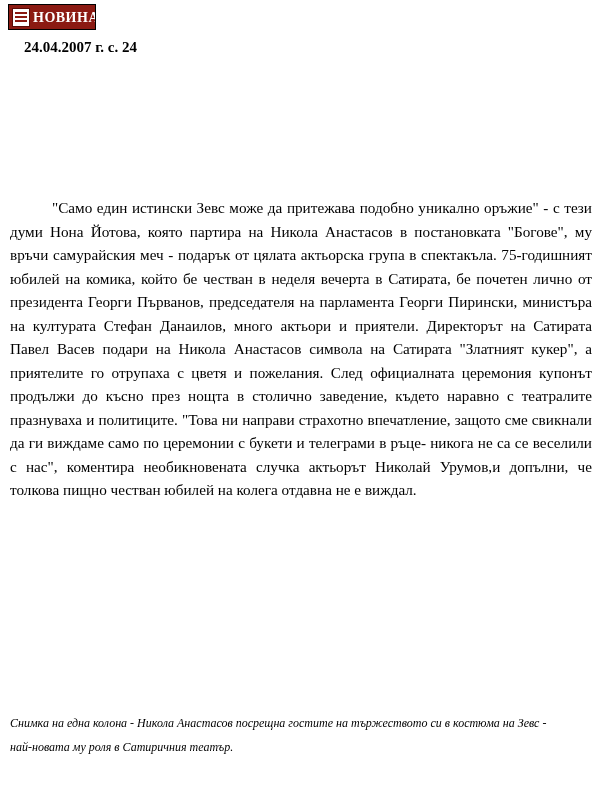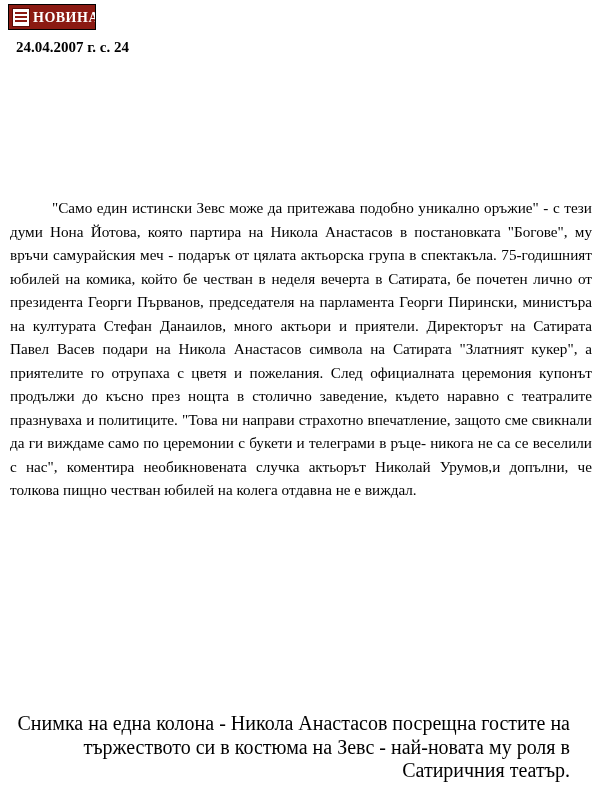--- a/index.html
+++ b/index.html
@@ -62,21 +62,21 @@
     color: #ffffff;
     font-family: "Liberation Serif", serif;
     font-weight: bold;
     font-size: 14px;
     letter-spacing: 0.5px;
     line-height: 16px;
     white-space: nowrap;
   }
   .issue-line {
     position: absolute;
-    left: 16px;
+    left: 24px;
     top: 38px;
     font-family: "Liberation Serif", serif;
     font-weight: bold;
     font-size: 15px;
     line-height: 18px;
     white-space: nowrap;
   }
   .headline {
     position: absolute;
     left: 10px;
@@ -99,23 +99,24 @@
     text-justify: inter-word;
     text-indent: 42px;
     hyphens: none;
   }
   .caption {
     position: absolute;
     left: 10px;
     top: 712px;
     width: 560px;
     font-family: "Liberation Serif", serif;
-    font-size: 20px;
+    font-style: italic;
+    font-size: 12px;
     line-height: 23.5px;
-    text-align: right;
+    text-align: left;
   }
 </style>
 </head>
 <body>
 
 <div class="page">
 
   <div class="masthead">
     <span class="logo-block"></span>
     <span class="logo-text">НОВИНАР</span>

